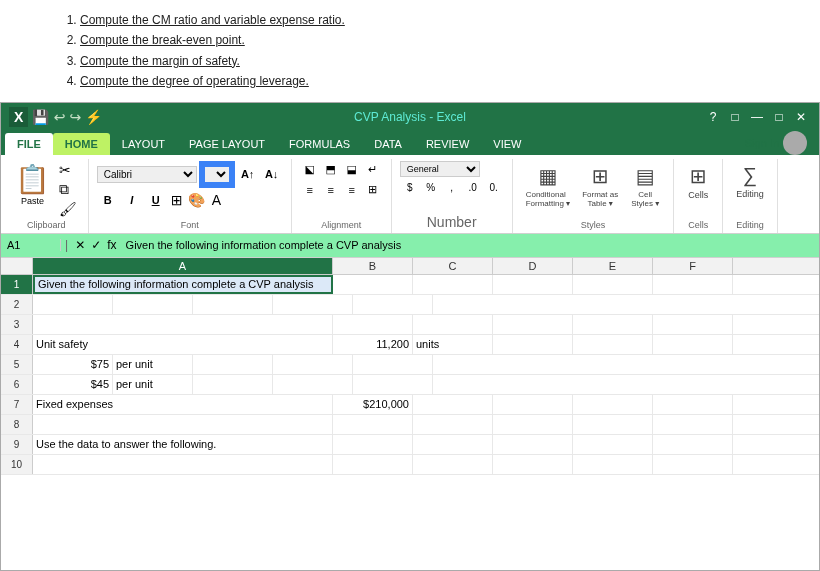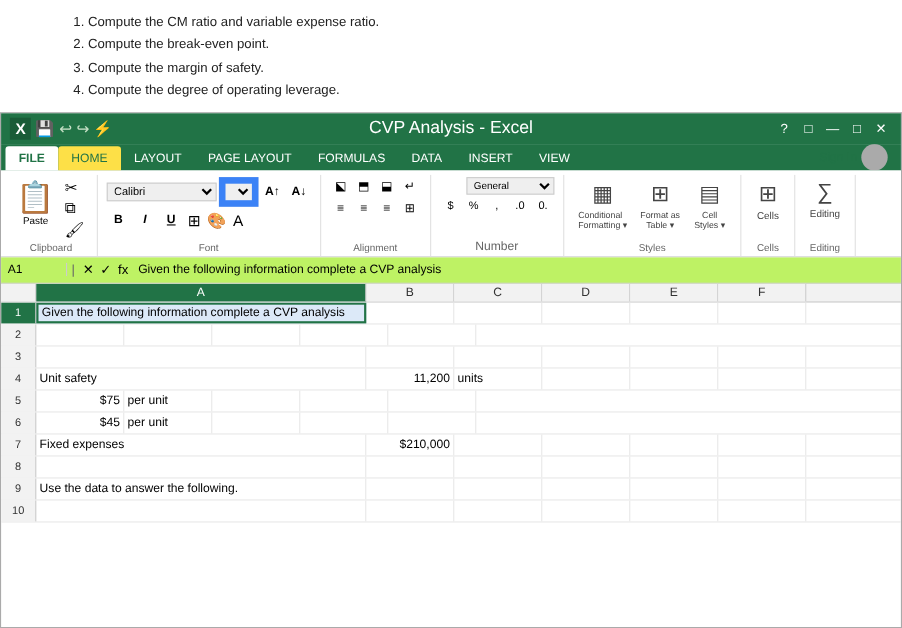--- a/index.html
+++ b/index.html
@@ -3,31 +3,31 @@
   <meta charset="utf-8">
   <style>
     * { margin: 0; padding: 0; box-sizing: border-box; }
     body { font-family: 'Segoe UI', Arial, sans-serif; font-size: 12px; background: #f0f0f0; width: 820px; height: 571px; overflow: hidden; }
 
     .page-wrapper { background: white; width: 820px; height: 571px; display: flex; flex-direction: column; }
 
     
     .instructions { padding: 10px 60px 10px 60px; background: white; }
     .instructions ol { padding-left: 20px; }
-    .instructions li { font-size: 12px; color: #222; line-height: 1.7; }
+    .instructions li { font-size: 12px; color: #222; line-height: 1.7; text-decoration: underline; }
 
     
     .excel-window { border: 1px solid #aaa; background: white; flex: 1; display: flex; flex-direction: column; }
 
     
     .title-bar { background: #217346; height: 28px; display: flex; align-items: center; justify-content: space-between; padding: 0 8px; }
     .title-bar-left { display: flex; align-items: center; gap: 4px; }
     .title-bar-logo { color: white; font-weight: bold; font-size: 14px; background: #1a5c38; padding: 2px 5px; }
     .title-bar-icon { color: #c6e0c6; font-size: 14px; cursor: pointer; }
-    .title-bar-title { color: #ffffff; font-size: 16px; position: absolute; left: 50%; transform: translateX(-50%); }
+    .title-bar-title { color: #5eead4; font-size: 12px; position: absolute; left: 50%; transform: translateX(-50%); }
     .title-bar-controls { display: flex; gap: 2px; }
     .title-bar-btn { color: white; font-size: 12px; width: 20px; height: 20px; display: flex; align-items: center; justify-content: center; cursor: pointer; }
 
     
     .ribbon-tabs { background: #217346; display: flex; align-items: flex-end; padding: 0 4px; }
     .ribbon-tab { padding: 5px 12px; font-size: 11px; cursor: pointer; border-radius: 3px 3px 0 0; color: white; }
     .ribbon-tab.active { background: white; color: #217346; font-weight: bold; }
 
     
     .ribbon-content { background: white; border-bottom: 1px solid #d0d0d0; display: flex; align-items: stretch; padding: 4px 8px 0 4px; min-height: 70px; }
@@ -51,27 +51,27 @@
     .font-btn.bold { font-weight: bold; }
     .font-btn.italic { font-style: italic; }
     .font-btn.underline { text-decoration: underline; }
 
     
     .align-btns { display: flex; flex-direction: column; gap: 2px; }
     .align-row { display: flex; gap: 1px; }
     .align-btn { width: 20px; height: 18px; border: 1px solid transparent; background: transparent; cursor: pointer; font-size: 11px; display: flex; align-items: center; justify-content: center; }
 
     
-    .number-controls { display: flex; flex-direction: column; align-items: flex-end; gap: 2px; }
+    .number-controls { display: flex; flex-direction: column; align-items: flex-start; gap: 2px; }
     .number-format-select { font-size: 9px; border: 1px solid #ccc; padding: 1px 2px; width: 80px; }
     .number-btns { display: flex; gap: 1px; }
     .num-btn { width: 20px; height: 18px; border: 1px solid transparent; background: transparent; cursor: pointer; font-size: 10px; display: flex; align-items: center; justify-content: center; }
 
     
-    .formula-bar { display: flex; align-items: center; border-bottom: 1px solid #d0d0d0; height: 24px; background: #bef264; }
+    .formula-bar { display: flex; align-items: center; border-bottom: 1px solid #d0d0d0; height: 24px; background: #86efac; }
     .cell-ref-box { width: 60px; border-right: 1px solid #ccc; padding: 0 6px; font-size: 11px; display: flex; align-items: center; }
     .formula-btn { font-size: 12px; cursor: pointer; padding: 1px 3px; }
     .formula-input-area { flex: 1; padding: 0 6px; font-size: 11px; display: flex; align-items: center; }
 
     
     .spreadsheet { flex: 1; display: flex; flex-direction: column; overflow: hidden; }
     .sheet-header { display: flex; background: #f2f2f2; border-bottom: 1px solid #ccc; }
     .row-num-header { width: 32px; min-width: 32px; border-right: 1px solid #ccc; background: #f2f2f2; }
     .col-header { border-right: 1px solid #ccc; text-align: center; font-size: 11px; color: #333; padding: 2px 0; background: #f2f2f2; display: flex; align-items: center; justify-content: center; }
     .col-a { width: 300px; }
@@ -126,26 +126,26 @@
         <span class="title-bar-btn">?</span>
         <span class="title-bar-btn">□</span>
         <span class="title-bar-btn">—</span>
         <span class="title-bar-btn">□</span>
         <span class="title-bar-btn close">✕</span>
       </div>
     </div>
 
     <div class="ribbon-tabs">
       <div class="ribbon-tab active">FILE</div>
-      <div class="ribbon-tab active" style="background:#fde047;color:#217346;font-weight:normal;">HOME</div>
+      <div class="ribbon-tab active" style="background:#bef264;color:#217346;font-weight:bold;">HOME</div>
       <div class="ribbon-tab">LAYOUT</div>
       <div class="ribbon-tab">PAGE LAYOUT</div>
       <div class="ribbon-tab">FORMULAS</div>
       <div class="ribbon-tab">DATA</div>
-      <div class="ribbon-tab">INSERT</div>
+      <div class="ribbon-tab">REVIEW</div>
       <div class="ribbon-tab">VIEW</div>
       <div class="sign-in">
         <span>Sign In</span>
         <div class="avatar"></div>
       </div>
     </div>
 
     <div class="ribbon-content">
 
       <div class="ribbon-group">
@@ -217,21 +217,21 @@
             </select>
             <div class="number-btns">
               <button class="num-btn">$</button>
               <button class="num-btn">%</button>
               <button class="num-btn">,</button>
               <button class="num-btn">.0</button>
               <button class="num-btn">0.</button>
             </div>
           </div>
         </div>
-        <div class="ribbon-group-label" style="font-size:11px;color:#666;padding-top:2px;">Number</div>
+        <div class="ribbon-group-label" style="font-size:14px;color:#666;padding-top:2px;">Number</div>
       </div>
 
       <div class="ribbon-group">
         <div class="ribbon-group-content">
           <div class="ribbon-btn ribbon-btn-large">
             <span style="font-size:20px;">▦</span>
             <span style="font-size:8px;line-height:1.2;">Conditional<br>Formatting ▾</span>
           </div>
           <div class="ribbon-btn ribbon-btn-large">
             <span style="font-size:20px;">⊞</span>

